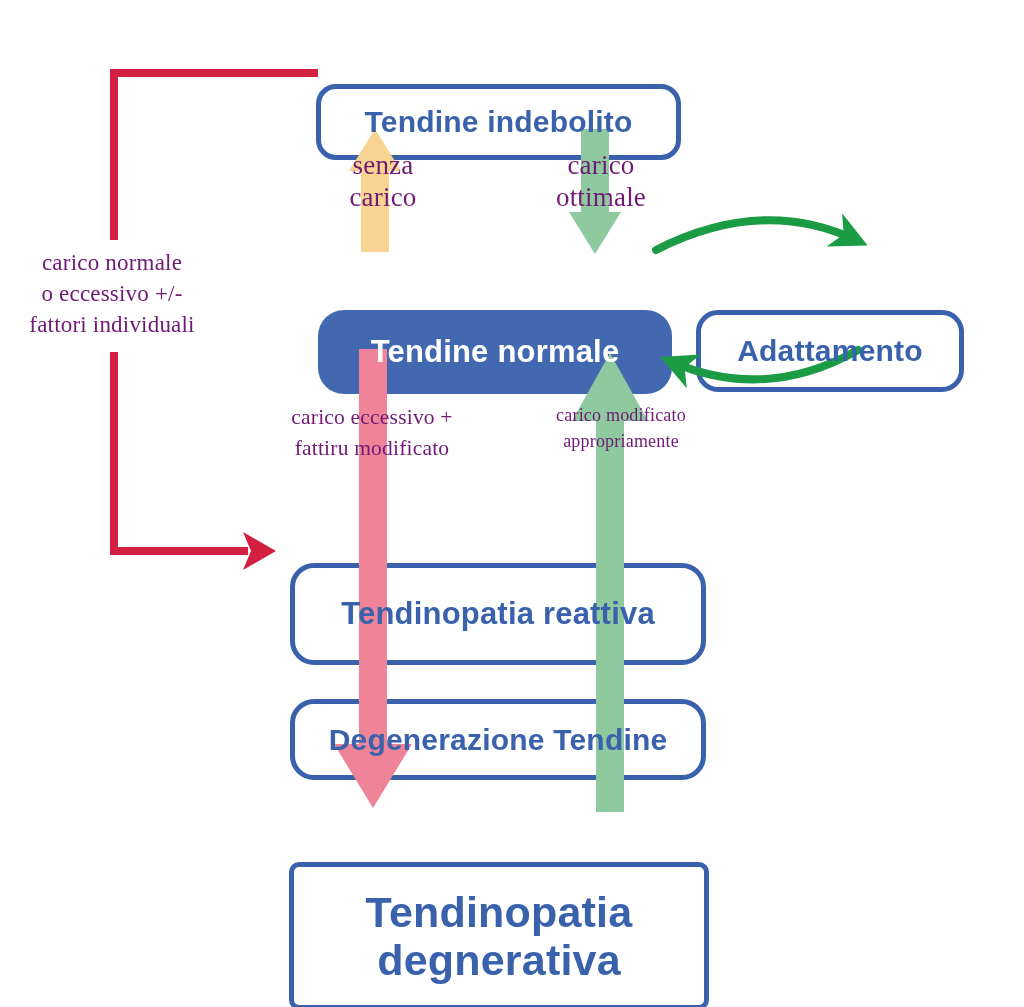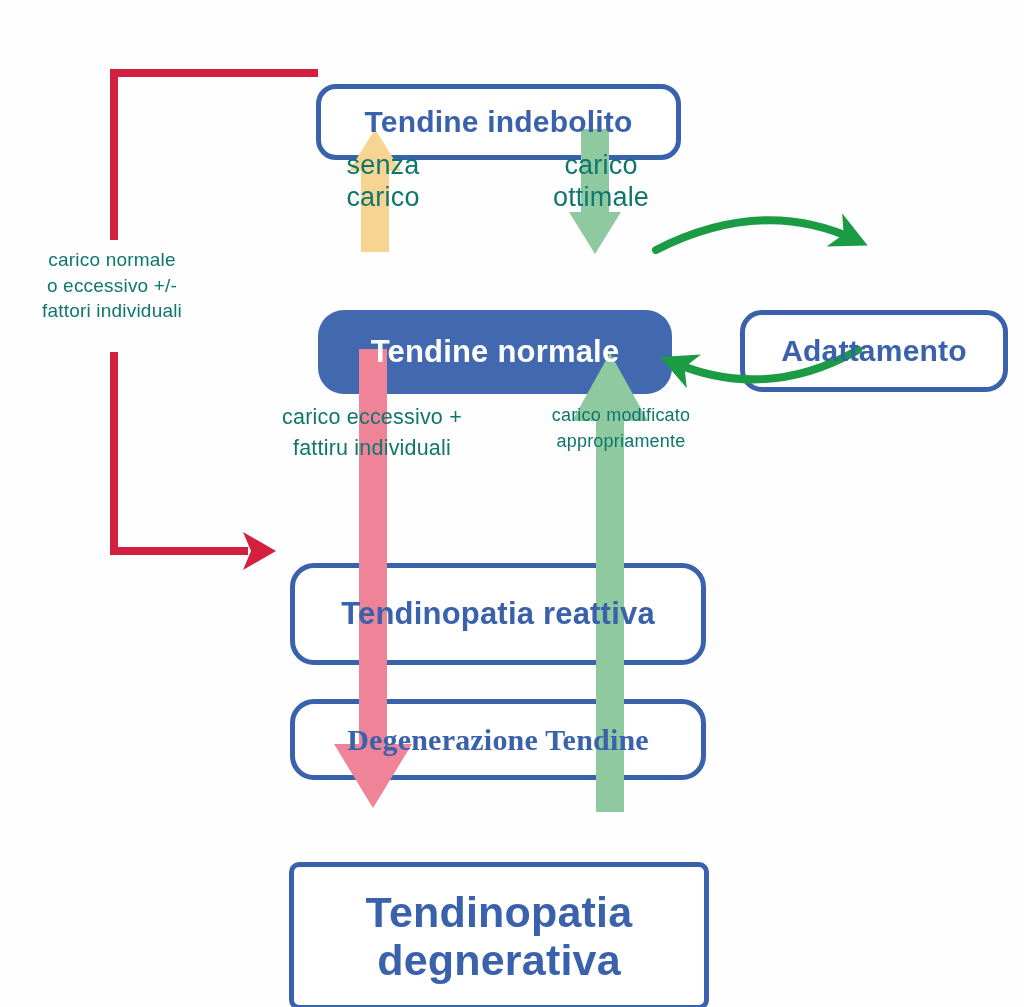--- a/index.html
+++ b/index.html
@@ -32,24 +32,25 @@
     white-space: pre-line;
     letter-spacing: 0.2px;
   }
   .box.filled { background: #4268b0; border: none; }
   .box.filled .lbl { color: #ffffff; }
 
   
   .flabel {
     position: absolute;
     z-index: 6;
-    color: #0f766e;
+    color: #701a75;
     text-align: center;
     white-space: pre-line;
     letter-spacing: 0.2px;
+    font-family: Liberation Serif, serif;
   }
 
   .arrow-layer {
     position: absolute;
     left: 0; top: 0;
     width: 1024px; height: 1007px;
   }
 </style>
 </head>
 <body>
@@ -57,30 +58,30 @@
 <div class="canvas">
 
   <div class="box" style="left:316px; top:36px; width:365px; height:76px; border-radius:20px;">
     <span class="lbl" style="font-size:30px;">Tendine indebolito</span>
   </div>
 
   <div class="box filled" style="left:318px; top:262px; width:354px; height:84px; border-radius:26px;">
     <span class="lbl" style="font-size:31px;">Tendine normale</span>
   </div>
 
-  <div class="box" style="left:740px; top:262px; width:268px; height:82px; border-radius:22px;">
+  <div class="box" style="left:696px; top:262px; width:268px; height:82px; border-radius:22px;">
     <span class="lbl" style="font-size:30px;">Adattamento</span>
   </div>
 
   <div class="box" style="left:290px; top:515px; width:416px; height:102px;">
     <span class="lbl" style="font-size:31px;">Tendinopatia reattiva</span>
   </div>
 
   <div class="box" style="left:290px; top:651px; width:416px; height:81px;">
-    <span class="lbl" style="font-size:30px;font-family:Liberation Serif, serif;">Degenerazione Tendine</span>
+    <span class="lbl" style="font-size:30px;">Degenerazione Tendine</span>
   </div>
 
   <div class="box" style="left:289px; top:814px; width:420px; height:148px; border-radius:10px;">
     <span class="lbl" style="font-size:43px; line-height:1.12;">Tendinopatia
 degnerativa</span>
   </div>
 
   <svg class="arrow-layer" viewBox="0 0 1024 1007">
     <defs>
       <marker id="arrowGreen" viewBox="0 0 10 10" refX="6.5" refY="5" markerWidth="4.6" markerHeight="4.6" orient="auto-start-reverse">
@@ -106,23 +107,23 @@
 
     <path d="M858 350 Q 766 402 672 362" fill="none" stroke="#1b9b43" stroke-width="8" stroke-linecap="round" marker-end="url(#arrowGreen)"></path>
   </svg>
 
   <div class="flabel" style="left:308px; top:150px; width:150px; font-size:27px; line-height:1.18;">senza
 carico</div>
 
   <div class="flabel" style="left:526px; top:150px; width:150px; font-size:27px; line-height:1.18;">carico
 ottimale</div>
 
-  <div class="flabel" style="left:10px; top:247px; width:204px; font-size:19px; line-height:1.35;">carico normale
+  <div class="flabel" style="left:10px; top:247px; width:204px; font-size:23px; line-height:1.35;">carico normale
 o eccessivo +/-
 fattori individuali</div>
 
   <div class="flabel" style="left:262px; top:402px; width:220px; font-size:21.5px; line-height:1.45;">carico eccessivo +
-fattiru individuali</div>
+fattiru modificato</div>
 
   <div class="flabel" style="left:511px; top:402px; width:220px; font-size:18px; line-height:1.45;">carico modificato
 appropriamente</div>
 
 </div>
 
 </body></html>

